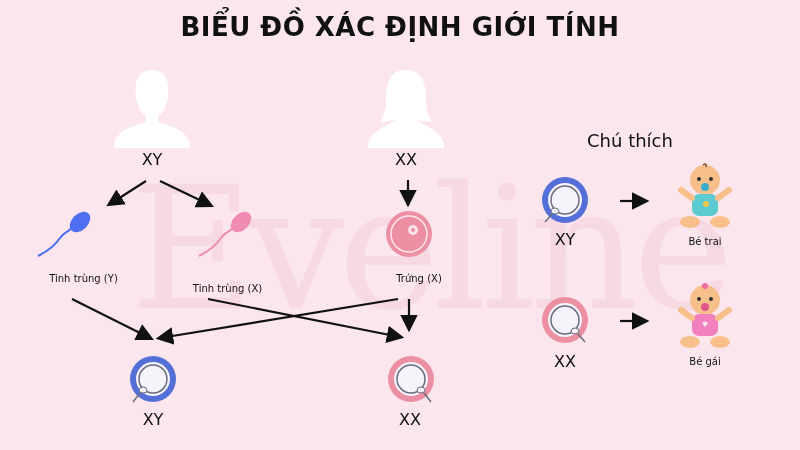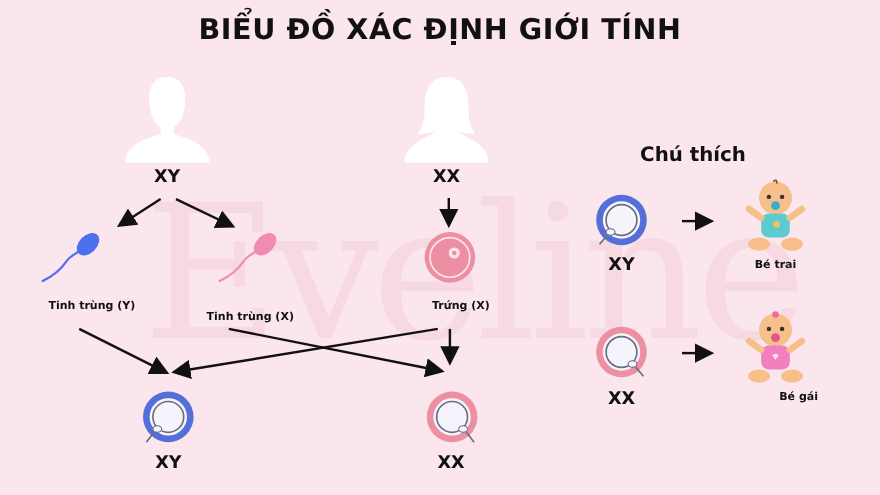--- a/index.html
+++ b/index.html
@@ -1,19 +1,19 @@
 <!DOCTYPE html>
 <html><head>
 <meta charset="utf-8">
 <style>
   html, body { margin:0; padding:0; }
   body { width:800px; height:450px; overflow:hidden; background:#fbe6ee; font-family:"DejaVu Sans", sans-serif; position:relative; }
   .abs { position:absolute; }
   .title { left:0; width:800px; top:12px; text-align:center; font-weight:bold; font-size:26px; color:#111; letter-spacing:0.5px; }
-  .lbl { font-weight:bold; color:#111; text-align:center; }
+  .lbl { font-weight:normal; color:#111; text-align:center; }
   .geno { font-size:16px; }
   .small { font-size:10px; }
   .watermark { left:130px; top:150px; font-family:"DejaVu Serif", serif; font-size:170px; color:#f4d0dc; opacity:0.55; letter-spacing:-6px; }
   svg { overflow:visible; }
 </style>
 </head>
 <body>
 
 <div class="abs watermark">Eveline</div>
 
@@ -125,13 +125,13 @@
   <circle cx="24" cy="17" r="2" fill="#333"></circle>
     <circle cx="36" cy="17" r="2" fill="#333"></circle>
   <circle cx="30" cy="25" r="4" fill="#e2568a"></circle>
   <circle cx="30" cy="4" r="3" fill="#f06aa6"></circle>
   <rect x="17" y="32" width="26" height="22" rx="7" fill="#f27fbf"></rect>
   <path d="M17 36 L6 28 M43 36 L54 28" stroke="#f7c08a" stroke-width="6" stroke-linecap="round"></path>
   <ellipse cx="15" cy="60" rx="10" ry="6" fill="#f7c08a"></ellipse>
   <ellipse cx="45" cy="60" rx="10" ry="6" fill="#f7c08a"></ellipse>
   <path d="M27 41 Q30 38 33 41 L30 45 Z" fill="#fde4ef"></path>
 </svg>
-<div class="abs lbl small" style="left:686px;top:356px;width:80px">Bé gái</div>
+<div class="abs lbl small" style="left:665px;top:356px;width:80px">Bé gái</div>
 
 </body></html>

